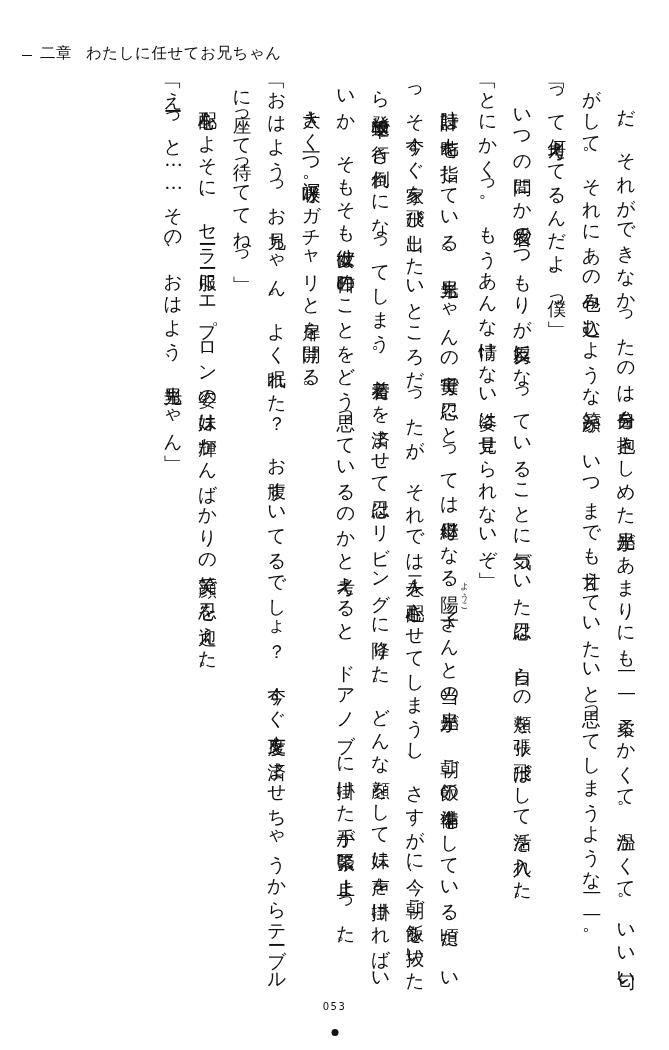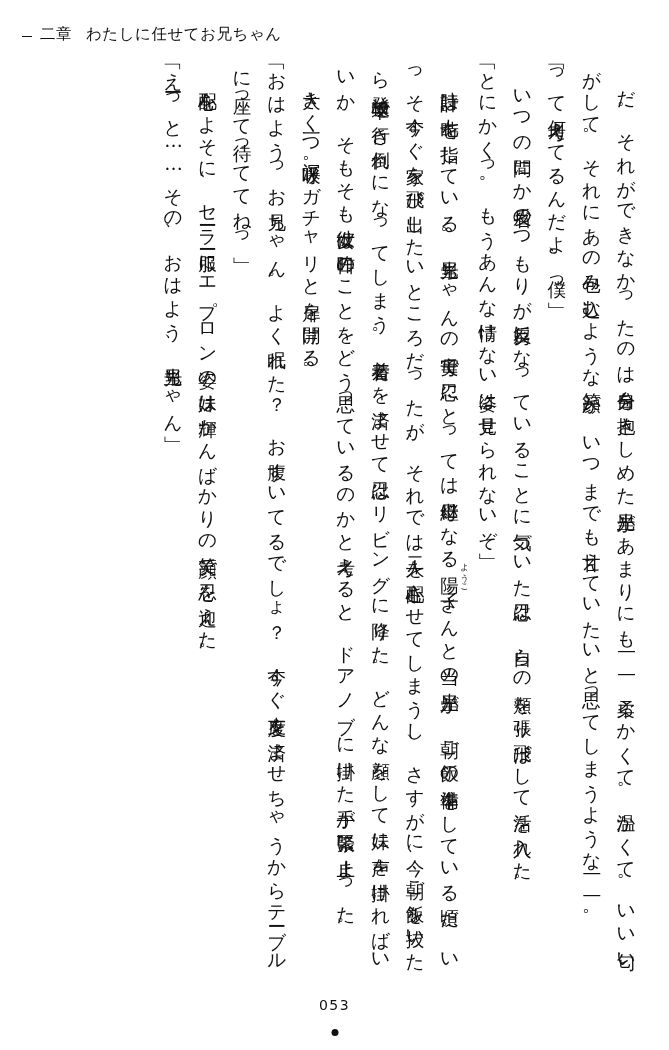--- a/index.html
+++ b/index.html
@@ -14,20 +14,21 @@
     font-family: "Liberation Serif", "DejaVu Serif", serif;
     color: #111111;
     overflow: hidden;
   }
 
   .page {
     position: absolute;
     inset: 0;
     display: flex;
     flex-direction: column;
+    margin-top: 19px;
   }
 
   
   .header {
     position: absolute;
     top: 24px;
     left: 0;
     right: 0;
     height: 26px;
     display: flex;
@@ -97,21 +98,21 @@
 
   
   .footer {
     position: absolute;
     bottom: 36px;
     left: 0;
     right: 0;
     text-align: center;
   }
   .page-number {
-    font-size: 14px;
+    font-size: 10px;
     letter-spacing: 1.5px;
     font-family: "DejaVu Sans", sans-serif;
     color: #111;
   }
   .footer-dot {
     position: absolute;
     bottom: 14px;
     left: 50%;
     transform: translateX(-50%);
     width: 7px;

